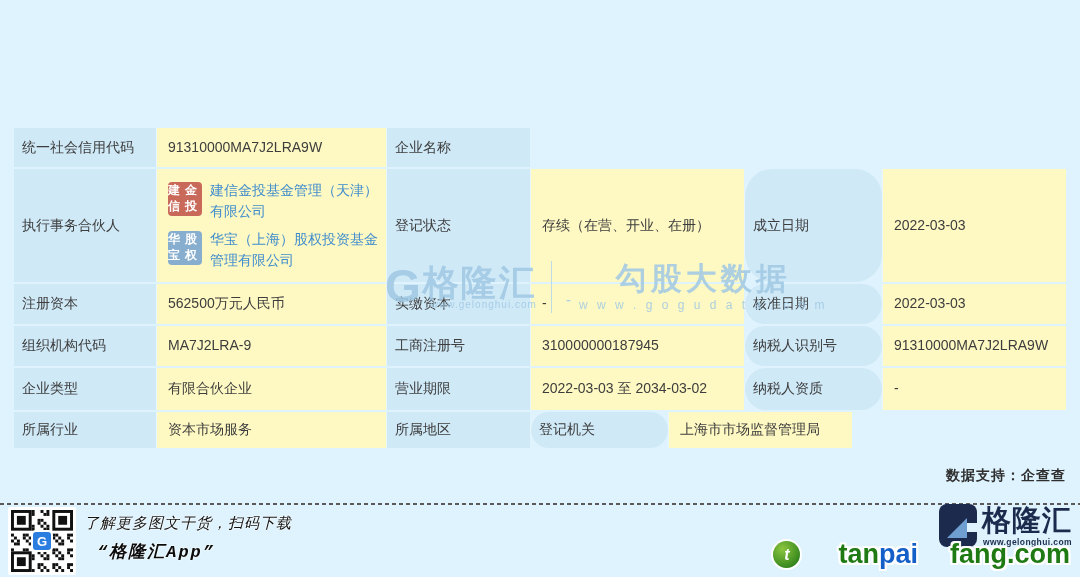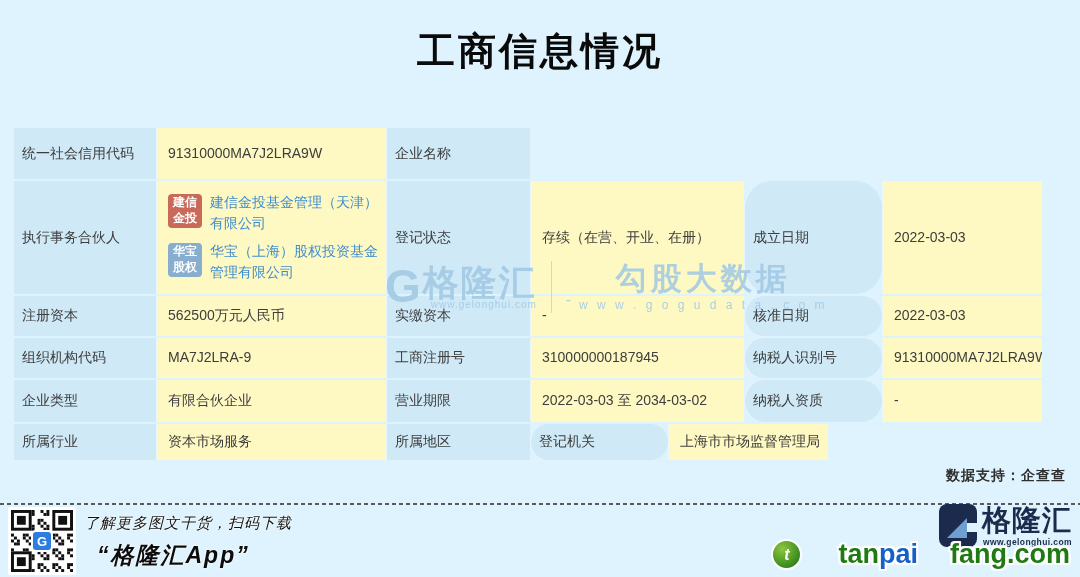--- a/index.html
+++ b/index.html
@@ -24,35 +24,35 @@
   .biz-table { position:absolute; left:14px; top:128px; width:1052px; }
   .row { display:flex; margin-bottom:2px; }
   .cell {
     font-size:14px; display:flex; align-items:center;
     line-height:1.4; overflow:hidden;
   }
   .cell + .cell { border-left:1px solid #eaf6fd; }
   .label { background:#cfe9f7; padding-left:8px; color:#3d3d3d; }
   .value { background:#fef9c3; padding-left:11px; color:#3d3d3d; }
   .w1{width:142px;} .w2{width:230px;} .w3{width:144px;}
-  .w4{width:214px;} .w5{width:138px;border-radius:27px;} .w6{width:160px;}
+  .w4{width:214px;} .w5{width:138px;border-radius:27px;} .w6{width:184px;}
   .wspan{width:536px;}
-  .h1{height:51px;} .h2{height:113px;} .h3{height:40px;}
+  .h1{height:39px;} .h2{height:113px;} .h3{height:40px;}
   .h4{height:40px;} .h5{height:42px;} .h6{height:36px;}
 
   
   .partners {
     flex-direction:column; align-items:flex-start; justify-content:center;
     gap:7px; padding-top:4px; padding-bottom:4px;
   }
   .partner { display:flex; align-items:flex-start; gap:8px; }
   .pbadge {
     width:34px; height:34px; border-radius:4px; flex:0 0 34px;
     color:#fff; font-size:12px; line-height:1.3; font-weight:bold;
-    display:flex; flex-direction:column; align-items:center; justify-content:center;
+    display:flex; flex-direction:row; align-items:center; justify-content:center;
     margin-top:2px;
   }
   .plink {
     color:#3f8ccd; font-size:14px; line-height:1.5; width:172px;
     text-decoration:none; cursor:pointer; display:block;
   }
 
   
   .watermark {
     position:absolute; left:385px; top:261px; z-index:6;
@@ -94,22 +94,22 @@
     border-radius:5px; color:#fff; font-size:13px; font-weight:800;
     display:flex; align-items:center; justify-content:center;
   }
   .caption1 {
     position:absolute; left:84px; top:514px;
     font-size:15px; font-style:italic; color:#141414; letter-spacing:1px;
     text-shadow:0 0 2px #fff,0 0 2px #fff;
   }
   .caption2 {
     position:absolute; left:97px; top:540px;
-    font-size:23px; font-style:italic; font-weight:bold; color:#0c0c0c;
-    letter-spacing:2px; text-shadow:0 0 2px #fff,0 0 2px #fff;
+    font-size:17px; font-style:italic; font-weight:bold; color:#0c0c0c;
+    letter-spacing:2px; text-shadow:0 0 2px #fff,0 0 2px #fff;font-family:Liberation Mono, monospace;
   }
 
   
   .gl-logo { position:absolute; right:8px; top:504px; display:flex; gap:5px; z-index:5; }
   .gl-icon { width:38px; height:43px; background:#1c2b4d; border-radius:8px; position:relative; }
   .gl-icon::before {
     content:""; position:absolute; right:-1px; top:19px; width:15px; height:9px;
     background:#def3fd;
   }
   .gl-arrow {
@@ -137,21 +137,20 @@
     text-shadow:-2px -2px 0 #fff,2px -2px 0 #fff,-2px 2px 0 #fff,2px 2px 0 #fff,0 2px 0 #fff,0 -2px 0 #fff,2px 0 0 #fff,-2px 0 0 #fff;
   }
   .tpf-green { color:#1f7a14;padding-left:32px; }
   .tpf-blue { color:#1560c8;margin-top:36px; }
 </style>
 </head>
 <body>
 
 <div class="stage">
 
-  <div class="title">工商信息情况</div>
 
   <div class="biz-table">
 
     <div class="row">
       <div class="cell label w1 h1">统一社会信用代码</div>
       <div class="cell value w2 h1">91310000MA7J2LRA9W</div>
       <div class="cell label w3 h1">企业名称</div>
     </div>
 
     <div class="row">

